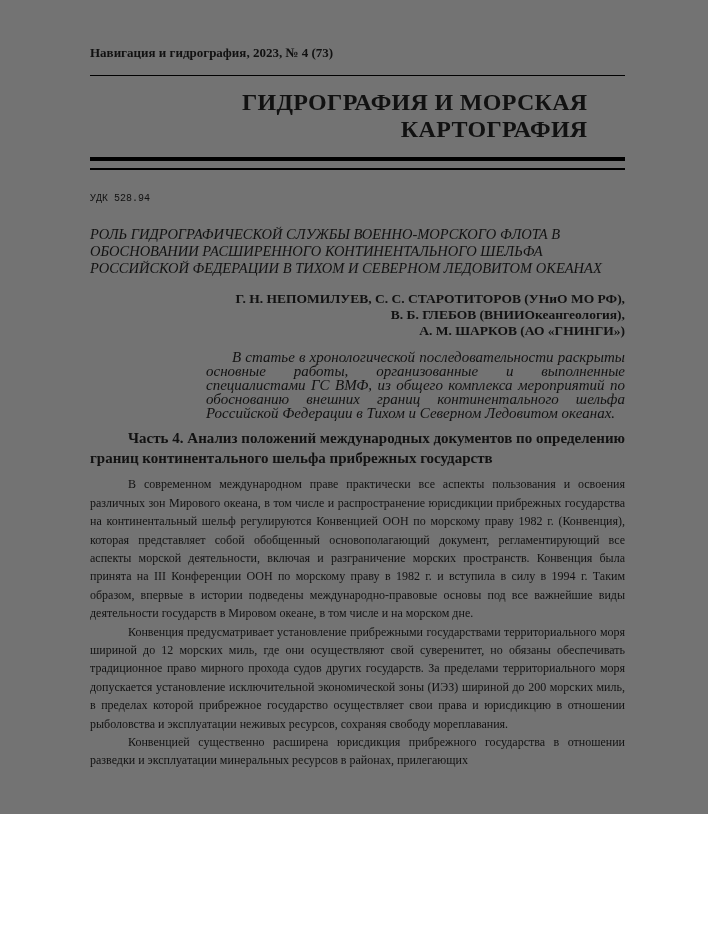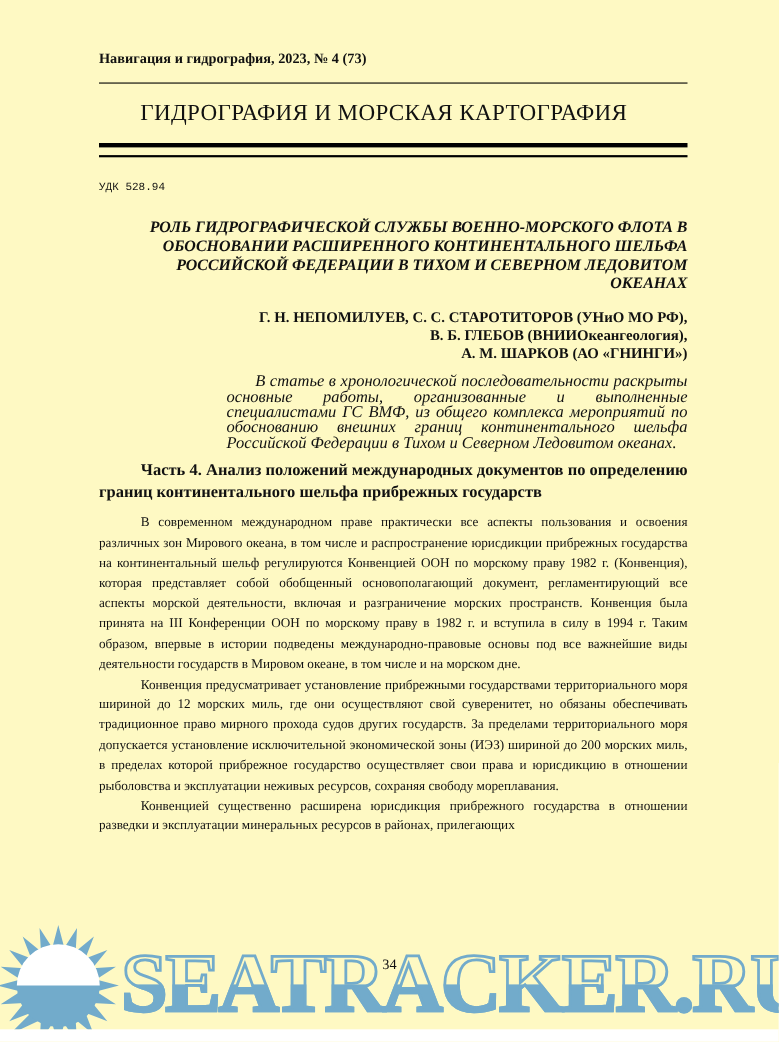--- a/index.html
+++ b/index.html
@@ -1,21 +1,21 @@
 <!DOCTYPE html>
 <html><head>
 <meta charset="utf-8">
 <style>
   * { margin: 0; padding: 0; box-sizing: border-box; }
   html, body { background: #ffffff; }
   .page {
     position: relative;
     width: 708px;
-    height: 936px;
-    background: #fef9c3;
+    height: 814px;
+    background: #737373;
     font-family: "Liberation Serif", serif;
     color: #111111;
     overflow: hidden;
   }
   .content {
     position: relative;
     padding: 45px 83px 0 90px; 
   }
   
   .running-head {
@@ -23,46 +23,46 @@
     font-weight: bold;
     line-height: 15px;
   }
   .rule-thin-top {
     border-top: 1.5px solid #000;
     margin-top: 15px;
   }
   .banner-title {
     margin: 13px auto 0 auto;
     max-width: 460px;
-    text-align: left;
-    font-size: 21px;
-    font-weight: normal;
+    text-align: right;
+    font-size: 24px;
+    font-weight: bold;
     line-height: 27px;
     letter-spacing: 0.3px;
   }
   .rule-thick {
     border-top: 4px solid #000;
     margin-top: 14px;
   }
   .rule-thin-bottom {
     border-top: 2px solid #000;
     margin-top: 7px;
   }
   
   .udc {
     margin-top: 21px;
     font-family: "Liberation Mono", "DejaVu Sans Mono", monospace;
     font-size: 10px;
     line-height: 15px;
   }
   .article-title {
     margin: 20px auto 0 auto;
-    text-align: right;
+    text-align: left;
     font-size: 14.5px;
-    font-weight: bold;
+    font-weight: normal;
     font-style: italic;
     line-height: 17px;
   }
   .authors {
     margin-top: 14px;
     text-align: right;
     font-size: 13.5px;
     font-weight: bold;
     line-height: 15.8px;
   }

